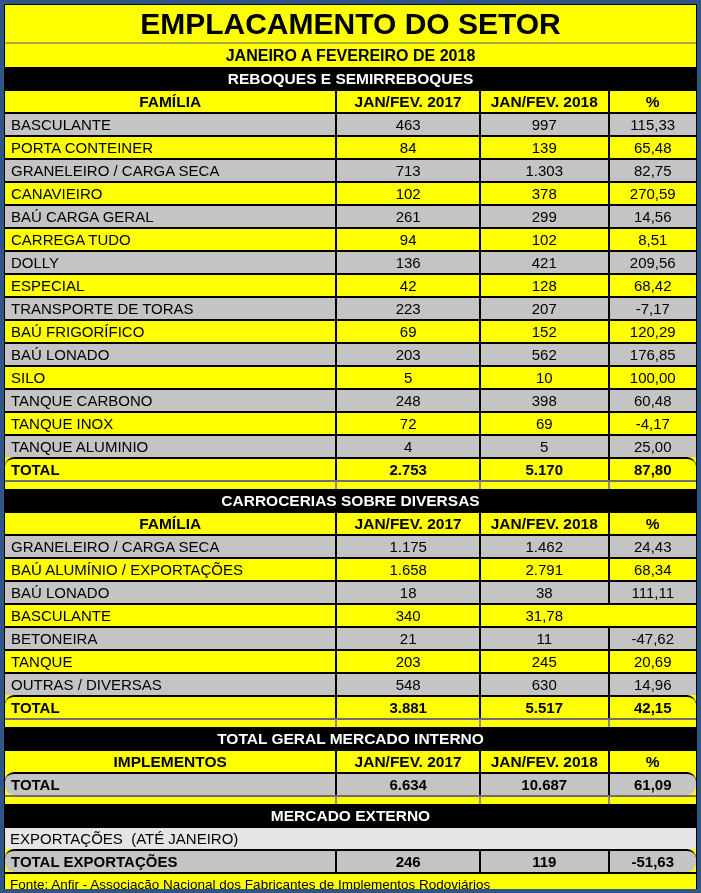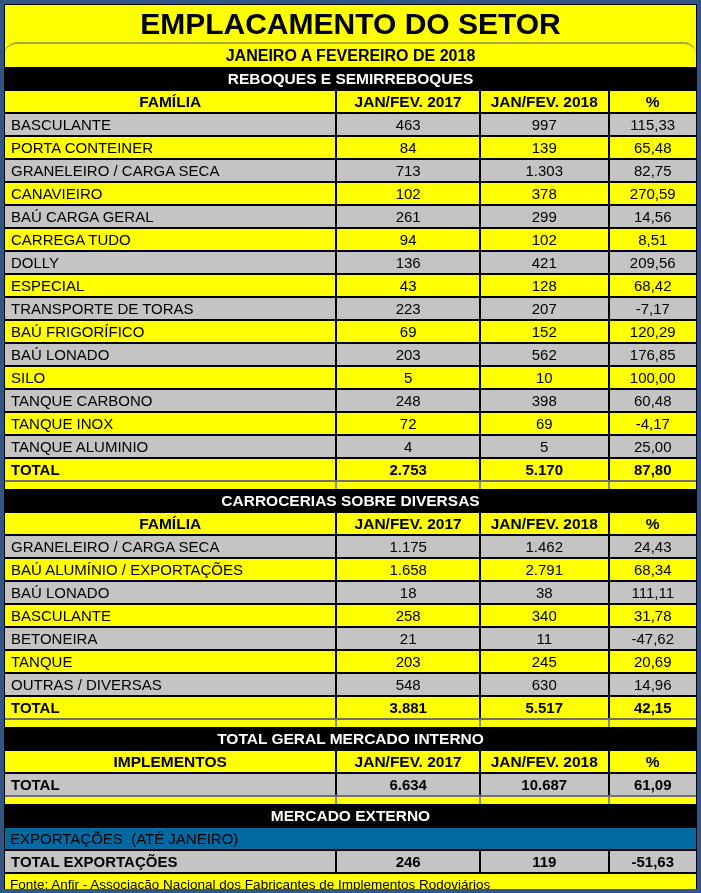--- a/index.html
+++ b/index.html
@@ -13,21 +13,21 @@
     overflow:hidden;
   }
   .inner{box-sizing:border-box;width:100%;height:100%;border:1px solid #000;}
   .title-row{
     height:37px;display:flex;align-items:center;justify-content:center;
     background:#FFFF00;font-weight:700;font-size:30px;letter-spacing:0px;color:#000;
   }
   .subtitle-row{
     height:23px;display:flex;align-items:center;justify-content:center;
     background:#FFFF00;border-top:2px solid #a8a83e;
-    font-weight:700;font-size:16px;color:#000;border-radius:12px;
+    font-weight:700;font-size:16px;color:#000;
   }
   .black-bar{
     height:21px;display:flex;align-items:center;justify-content:center;
     background:#000;color:#fff;font-weight:700;font-size:15.5px;
     border-top:1px solid #000;
   }
   .grid-row{
     display:grid;grid-template-columns:47.8% 20.8% 18.6% 12.8%;
     height:23px;box-sizing:border-box;border-top:2px solid #000;
   }
@@ -35,31 +35,31 @@
   .grid-row .cell{
     display:flex;align-items:center;box-sizing:border-box;
     font-size:15px;color:#000;overflow:hidden;white-space:nowrap;
   }
   .grid-row .cell + .cell{border-left:2px solid #000;}
   .cell.c-family{justify-content:flex-start;padding-left:6px;}
   .cell.c-center{justify-content:center;}
   .grid-row.header .cell{justify-content:center;padding-left:0;font-size:15.5px;text-align:right;}
   .bg-yellow{background:#FFFF00;}
   .bg-gray{background:#C4C4C4;}
-  .bold{font-weight:700;}
+  .bold{font-weight:700;border-radius:9px;}
   .regular{font-weight:700;}
   .spacer{
     display:grid;grid-template-columns:47.8% 20.8% 18.6% 12.8%;
     height:9px;background:#FFFF00;border-top:2px solid #6f6f6f;box-sizing:border-box;
   }
   .spacer div + div{border-left:2px solid #8a8a8a;}
   .span-row{
     height:23px;display:flex;align-items:center;box-sizing:border-box;
     border-top:2px solid #000;padding-left:5px;
-    font-size:15px;background:#0369a1;white-space:pre;
+    font-size:15px;background:#e5e5e5;white-space:pre;
   }
   .footer-row{
     height:23px;display:flex;align-items:center;box-sizing:border-box;
     border-top:2px solid #000;padding-left:5px;
     font-size:13.5px;background:#FFFF00;color:#000;
   }
 </style>
 </head>
 <body>
 
@@ -112,21 +112,21 @@
           <div class="cell c-center">8,51</div>
         </div>
         <div class="grid-row bg-gray">
           <div class="cell c-family">DOLLY</div>
           <div class="cell c-center">136</div>
           <div class="cell c-center">421</div>
           <div class="cell c-center">209,56</div>
         </div>
         <div class="grid-row bg-yellow">
           <div class="cell c-family">ESPECIAL</div>
-          <div class="cell c-center">43</div>
+          <div class="cell c-center">42</div>
           <div class="cell c-center">128</div>
           <div class="cell c-center">68,42</div>
         </div>
         <div class="grid-row bg-gray">
           <div class="cell c-family">TRANSPORTE DE TORAS</div>
           <div class="cell c-center">223</div>
           <div class="cell c-center">207</div>
           <div class="cell c-center">-7,17</div>
         </div>
         <div class="grid-row bg-yellow">
@@ -197,21 +197,20 @@
           <div class="cell c-center">68,34</div>
         </div>
         <div class="grid-row bg-gray">
           <div class="cell c-family">BAÚ LONADO</div>
           <div class="cell c-center">18</div>
           <div class="cell c-center">38</div>
           <div class="cell c-center">111,11</div>
         </div>
         <div class="grid-row bg-yellow">
           <div class="cell c-family">BASCULANTE</div>
-          <div class="cell c-center">258</div>
           <div class="cell c-center">340</div>
           <div class="cell c-center">31,78</div>
         </div>
         <div class="grid-row bg-gray">
           <div class="cell c-family">BETONEIRA</div>
           <div class="cell c-center">21</div>
           <div class="cell c-center">11</div>
           <div class="cell c-center">-47,62</div>
         </div>
         <div class="grid-row bg-yellow">

